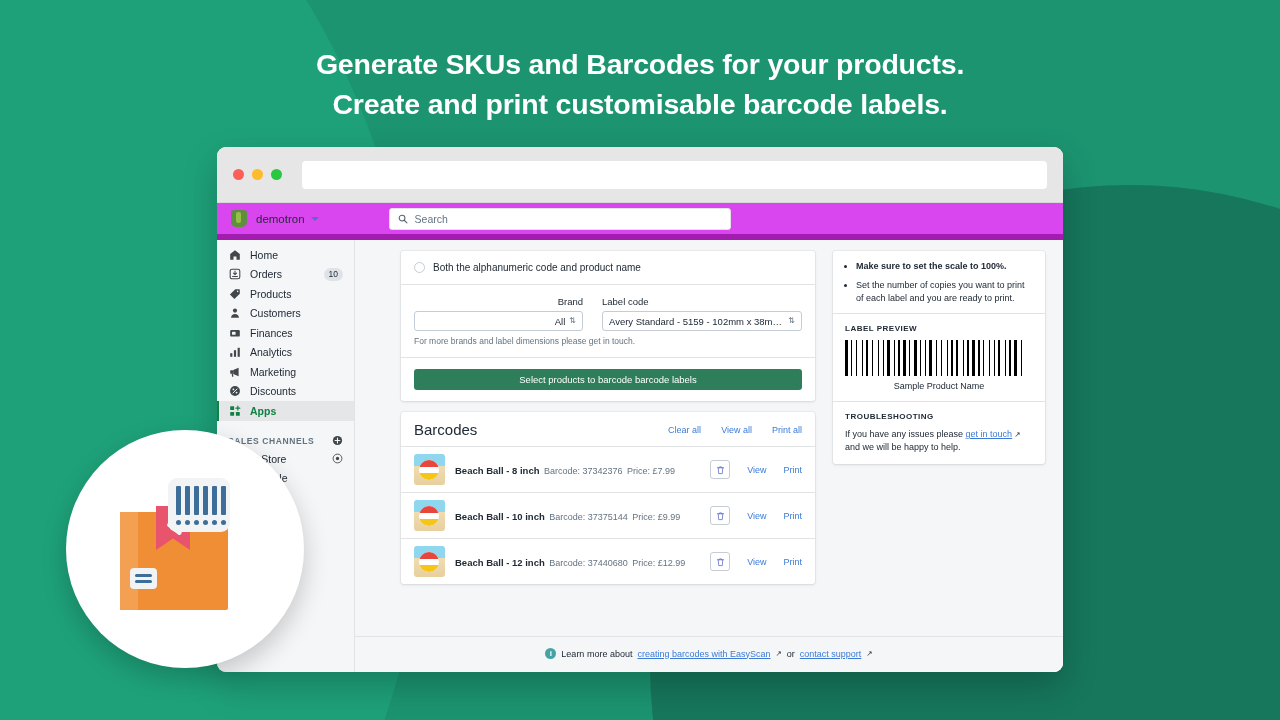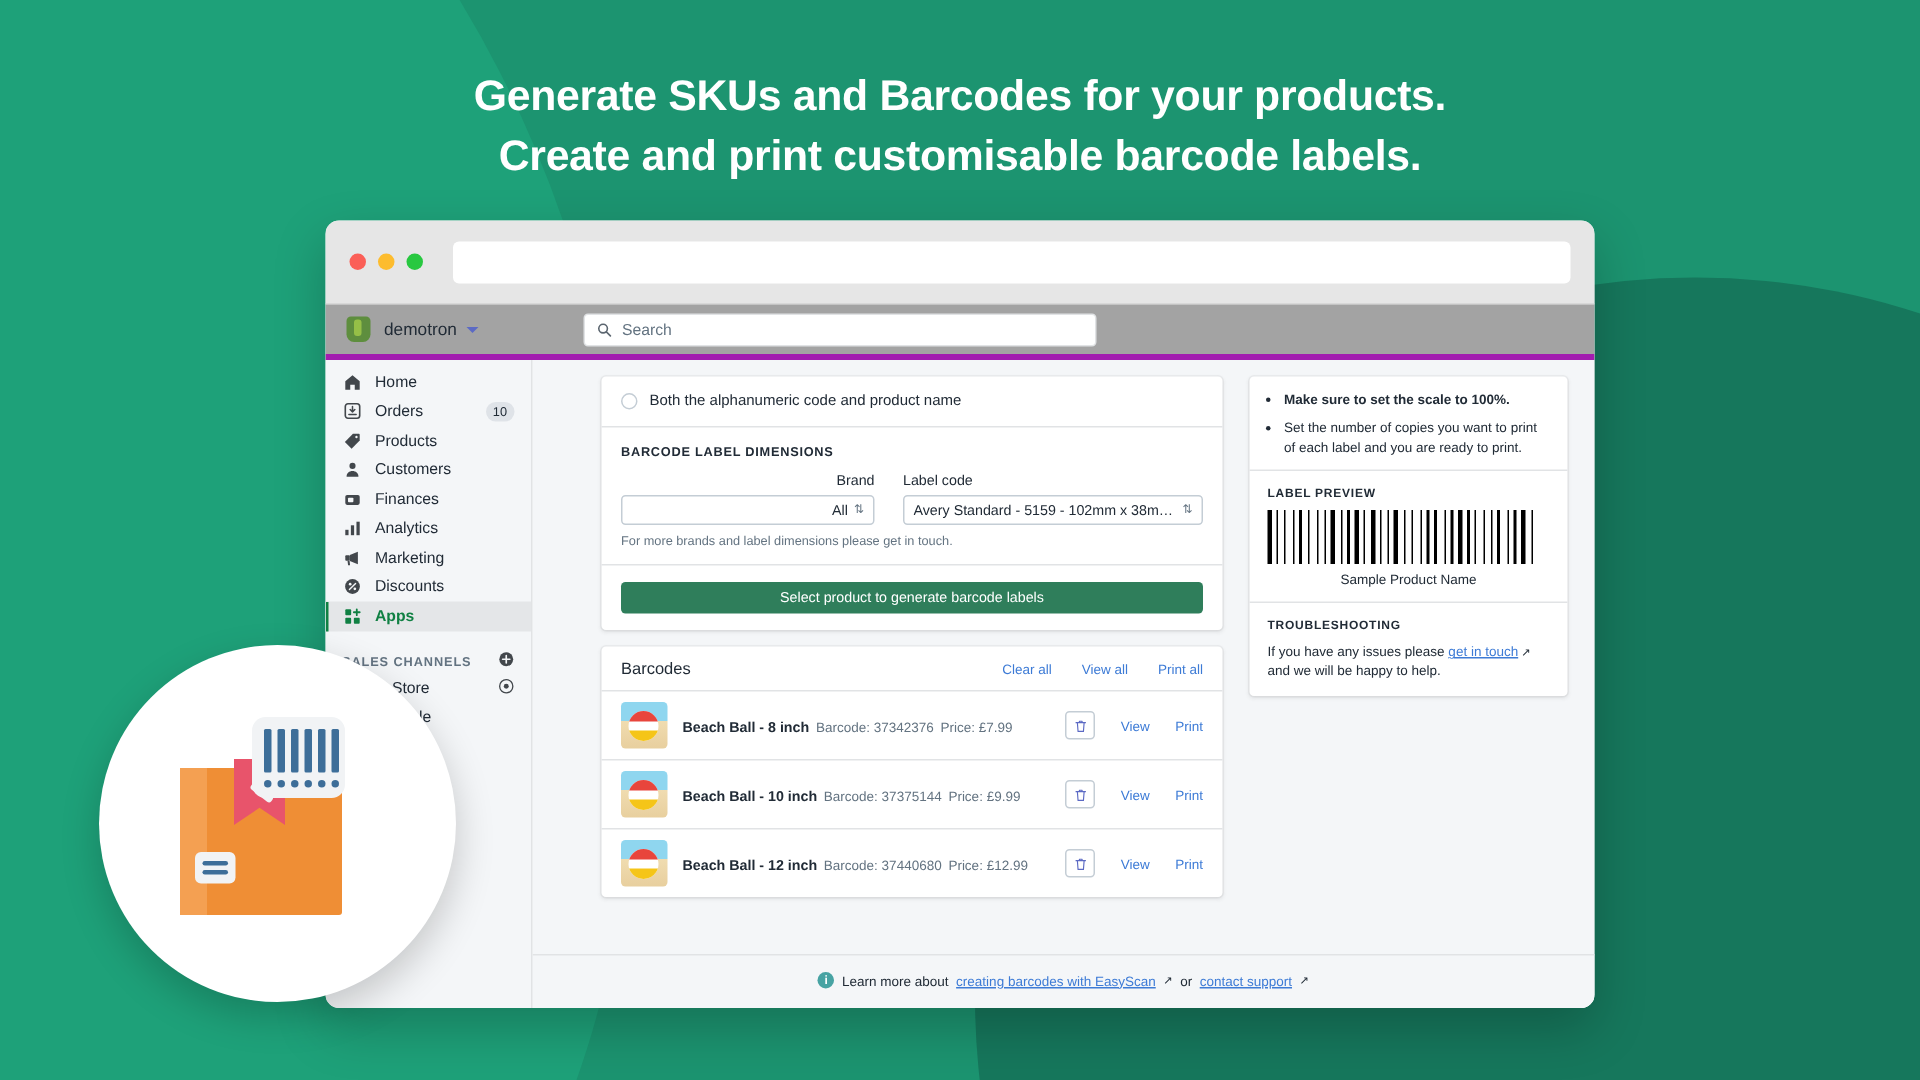--- a/index.html
+++ b/index.html
@@ -71,22 +71,22 @@
   .urlbar {
     flex: 1;
     height: 28px;
     background: #ffffff;
     border-radius: 4px;
   }
 
   
   .topbar {
     height: 37px;
-    background: #a3a3a3;
-    border-bottom: 4px solid #a21caf;
+    background: #d946ef;
+    border-bottom: 6px solid #a21caf;
     display: flex;
     align-items: center;
     padding: 0 14px;
   }
   .shop-logo {
     width: 16px; height: 17px;
     background: #5e8e3e;
     border-radius: 3px 3px 5px 5px;
     position: relative;
     margin-right: 9px;
@@ -296,21 +296,21 @@
     font-size: 9.5px;
     font-family: inherit;
     cursor: pointer;
   }
 
   .list-head {
     display: flex;
     align-items: center;
     padding: 9px 13px 8px 13px;
   }
-  .list-head .h { font-size: 11px; color: #212b36; flex: 1; }
+  .list-head .h { font-size: 15px; color: #212b36; flex: 1; }
   .link-sm { font-size: 9px; color: #3d7bd6; margin-left: 20px; cursor: pointer; }
 
   .prod-row {
     display: flex;
     align-items: center;
     padding: 7px 13px;
     border-top: 1px solid #e1e3e5;
     gap: 10px;
   }
   .thumb {
@@ -664,42 +664,41 @@
 
             <div class="card">
               <div class="card-sec">
                 <div class="radio-row">
                   <span class="radio"></span>
                   <span class="radio-lbl">Both the alphanumeric code and product name</span>
                 </div>
               </div>
 
               <div class="card-sec">
-                <div class="sec-title">BARCODE LABEL DIMENSIONS</div>
                 <div class="field-row">
                   <div class="field brand">
                     <span class="field-lbl">Brand</span>
                     <div class="select">
                       <span class="val">All</span>
                       <span class="arrows">⇅</span>
                     </div>
                   </div>
                   <div class="field code">
                     <span class="field-lbl">Label code</span>
                     <div class="select">
                       <span class="val">Avery Standard - 5159 - 102mm x 38mm 7 ro...</span>
                       <span class="arrows">⇅</span>
                     </div>
                   </div>
                 </div>
                 <div class="help-note">For more brands and label dimensions please get in touch.</div>
               </div>
 
               <div class="card-sec">
-                <button class="primary-btn">Select product to generate barcode labels</button>
+                <button class="primary-btn">Select products to barcode barcode labels</button>
               </div>
             </div>
 
             <div class="card">
               <div class="list-head">
                 <span class="h">Barcodes</span>
                 <span class="link-sm">Clear all</span>
                 <span class="link-sm">View all</span>
                 <span class="link-sm">Print all</span>
               </div>

